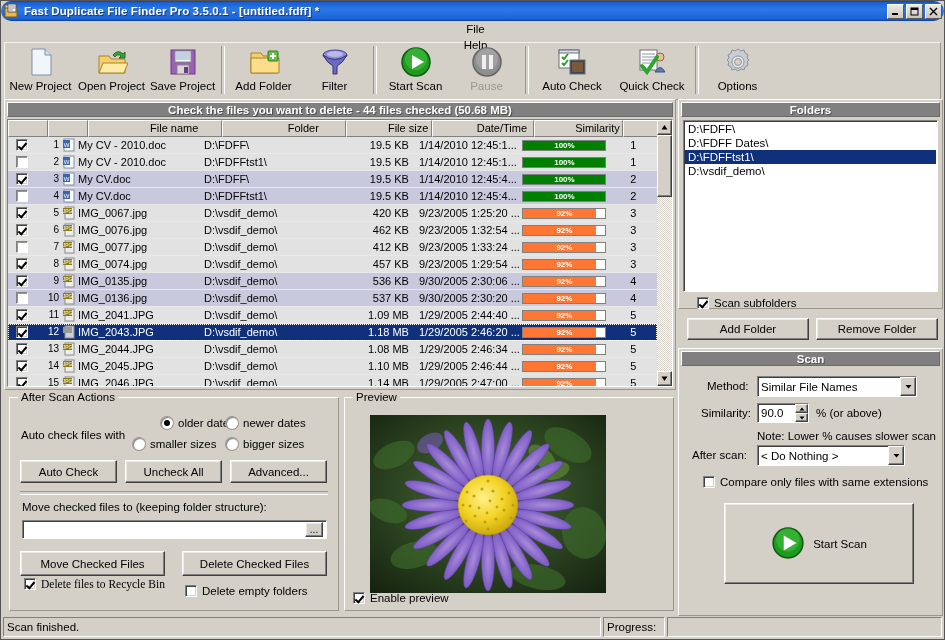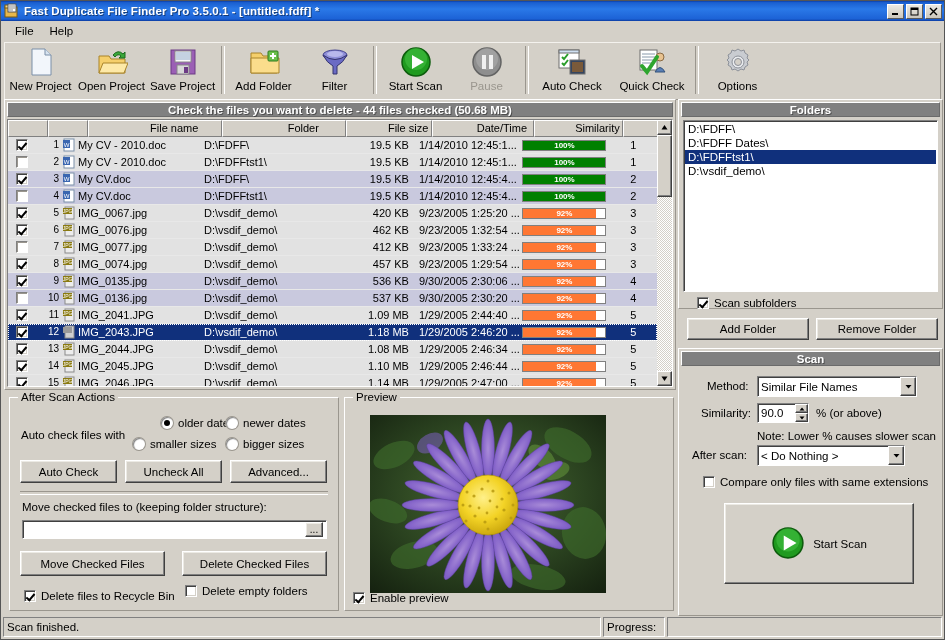--- a/index.html
+++ b/index.html
@@ -18,20 +18,21 @@
     color: #000;
   }
 
   
   .titlebar {
     height: 20px;
     background: linear-gradient(to bottom,#0b3fa8 0%,#1a5fd0 8%,#2a79e8 40%,#1c62d6 90%,#0a3aa0 100%);
     display: flex; align-items: center;
     padding: 0 2px 0 3px;
     box-sizing: border-box;
+    border-radius: 10px;
   }
   .title-icon {
     width: 16px; height: 16px; margin-right: 4px;
     position: relative; flex: none;
   }
   .title-text {
     color: #fff; font-weight: bold; font-size: 11.5px;
     white-space: nowrap; flex: 1;
     text-shadow: 1px 1px 0 rgba(0,0,0,.45);
     letter-spacing: .1px;
@@ -47,20 +48,21 @@
     font-size: 9px; line-height: 1; color: #000;
     font-family: "Liberation Sans", sans-serif;
   }
 
   
   .menubar {
     height: 19px; display: flex; align-items: center;
     background: #d4d0c8;
     border-bottom: 1px solid #d4d0c8;
     padding-left: 6px;
+    flex-direction: column;
   }
   .menu-item {
     padding: 2px 8px; font-size: 11.5px; color: #000;
   }
 
   
   .toolbar {
     height: 58px;
     margin: 1px 3px 2px 3px;
     background: #d4d0c8;
@@ -919,21 +921,21 @@
         <span class="lbl" style="position:absolute; left:12px; top:103px;">Move checked files to (keeping folder structure):</span>
 
         <div class="txtfield" style="position:absolute; left:12px; top:122px; width:305px; height:19px;">
           <span style="flex:1"></span>
           <span class="btn" style="width:18px;height:15px;font-size:10px;">...</span>
         </div>
 
         <div class="btn" style="position:absolute; left:10px; top:153px; width:145px; height:25px;">Move Checked Files</div>
         <div class="btn" style="position:absolute; left:172px; top:153px; width:145px; height:25px;">Delete Checked Files</div>
 
-        <div class="chkrow" style="position:absolute; left:14px; top:192px;">
+        <div class="chkrow" style="position:absolute; left:14px; top:180px;font-family:Liberation Serif, serif;">
           <span class="cbx on"></span>
           <span>Delete files to Recycle Bin</span>
         </div>
         <div class="chkrow" style="position:absolute; left:175px; top:187px;">
           <span class="cbx"></span>
           <span>Delete empty folders</span>
         </div>
       </div>
 
       <div class="fs" style="left:340px; top:298px; width:330px; height:214px;">

